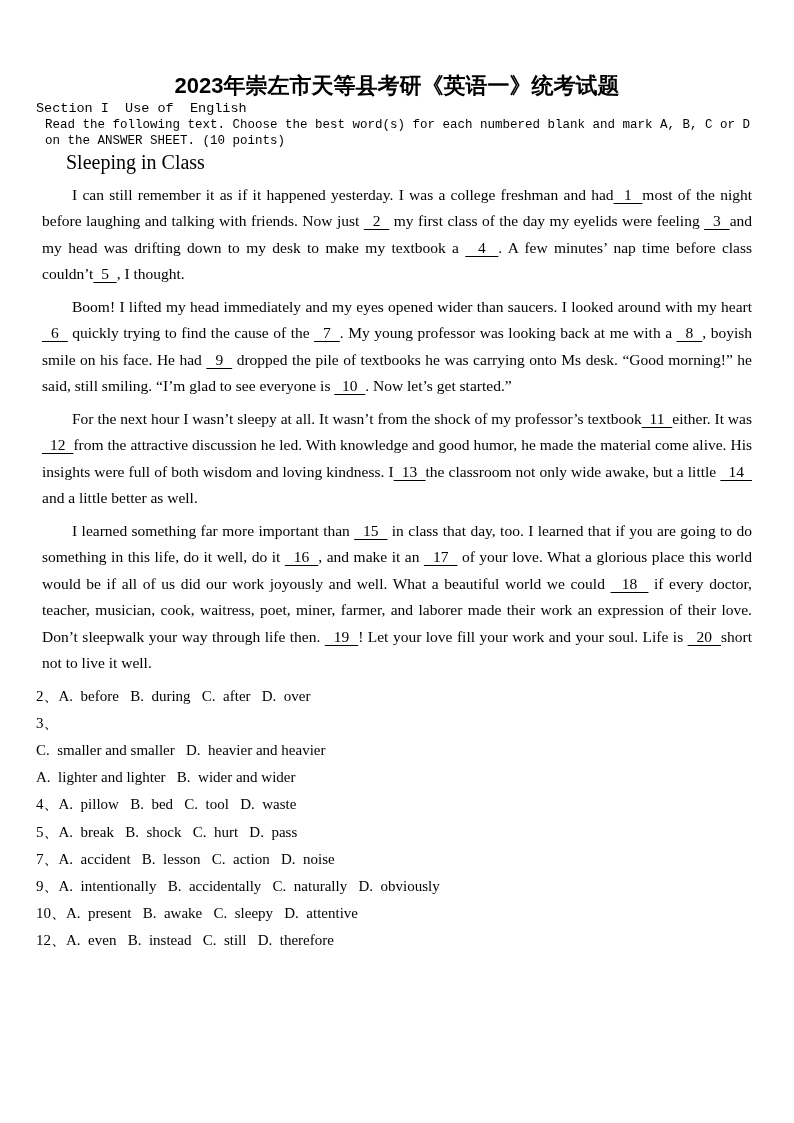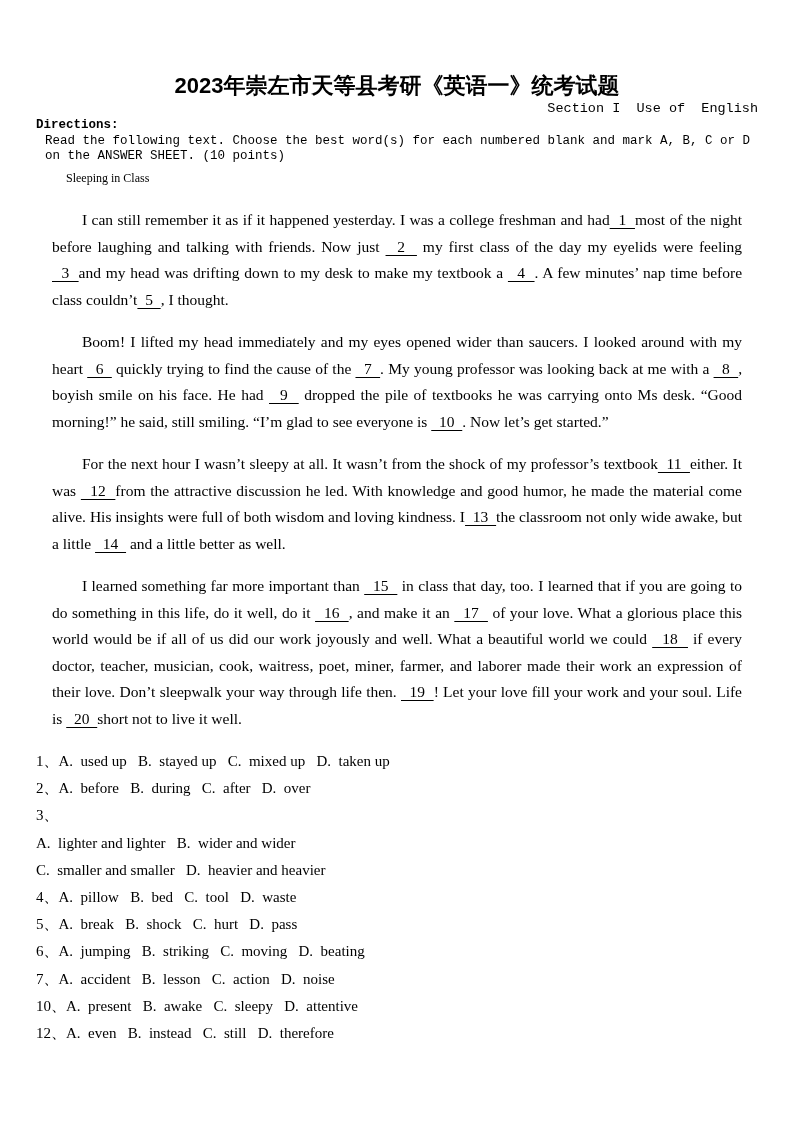--- a/index.html
+++ b/index.html
@@ -22,21 +22,21 @@
     font-family: "Liberation Sans", "DejaVu Sans", sans-serif;
     font-weight: bold;
     font-size: 22px;
     line-height: 28px;
     text-align: center;
   }
   .section-heading {
     font-family: "Liberation Mono", "DejaVu Sans Mono", monospace;
     font-size: 13.5px;
     line-height: 18px;
-    text-align: right;
+    text-align: left;
     white-space: pre-wrap;
   }
   .directions {
     font-family: "Liberation Mono", "DejaVu Sans Mono", monospace;
     font-size: 12.5px;
     line-height: 15.5px;
   }
   .directions-label {
     font-weight: bold;
   }
@@ -44,24 +44,24 @@
     font-weight: normal;
     margin-left: 9px;
   }
   .passage {
     font-family: "Liberation Serif", "DejaVu Serif", serif;
     font-size: 15.5px;
     line-height: 26.5px;
   }
   .passage-heading {
     text-indent: 30px;
-    font-size: 12px;
+    font-size: 20px;
   }
   .para {
-    margin: 16px;
+    margin: 6px;
     text-align: justify;
     text-indent: 30px;
   }
   .blank {
     text-decoration: underline;
     text-underline-offset: 3px;
   }
   .questions {
     margin-top: 1px;
     font-family: "Liberation Serif", "DejaVu Serif", serif;
@@ -75,39 +75,37 @@
 </head>
 <body>
 
 <div class="page">
 
   <h1 class="title">2023年崇左市天等县考研《英语一》统考试题</h1>
 
   <div class="section-heading">Section I  Use of  English</div>
 
   <div class="directions">
-    <div class="directions-label">Directions:</div>
     <div class="directions-body">Read the following text. Choose the best word(s) for each numbered blank and mark A, B, C or D on the ANSWER SHEET. (10 points)</div>
   </div>
 
   <div class="passage">
     <div class="passage-heading">Sleeping in Class</div>
     <p class="para">I can still remember it as if it happened yesterday. I was a college freshman and had<span class="blank">&nbsp;&nbsp;1&nbsp;&nbsp;</span>most of the night before laughing and talking with friends. Now just <span class="blank">&nbsp;&nbsp;2&nbsp;&nbsp;</span> my first class of the day my eyelids were feeling <span class="blank">&nbsp;&nbsp;3&nbsp;&nbsp;</span>and my head was drifting down to my desk to make my textbook a <span class="blank">&nbsp;&nbsp;4&nbsp;&nbsp;</span>. A few minutes’ nap time before class couldn’t<span class="blank">&nbsp;&nbsp;5&nbsp;&nbsp;</span>, I thought.</p>
     <p class="para">Boom! I lifted my head immediately and my eyes opened wider than saucers. I looked around with my heart <span class="blank">&nbsp;&nbsp;6&nbsp;&nbsp;</span> quickly trying to find the cause of the <span class="blank">&nbsp;&nbsp;7&nbsp;&nbsp;</span>. My young professor was looking back at me with a <span class="blank">&nbsp;&nbsp;8&nbsp;&nbsp;</span>, boyish smile on his face. He had <span class="blank">&nbsp;&nbsp;9&nbsp;&nbsp;</span> dropped the pile of textbooks he was carrying onto Ms desk. “Good morning!” he said, still smiling. “I’m glad to see everyone is <span class="blank">&nbsp;&nbsp;10&nbsp;&nbsp;</span>. Now let’s get started.”</p>
     <p class="para">For the next hour I wasn’t sleepy at all. It wasn’t from the shock of my professor’s textbook<span class="blank">&nbsp;&nbsp;11&nbsp;&nbsp;</span>either. It was <span class="blank">&nbsp;&nbsp;12&nbsp;&nbsp;</span>from the attractive discussion he led. With knowledge and good humor, he made the material come alive. His insights were full of both wisdom and loving kindness. I<span class="blank">&nbsp;&nbsp;13&nbsp;&nbsp;</span>the classroom not only wide awake, but a little <span class="blank">&nbsp;&nbsp;14&nbsp;&nbsp;</span> and a little better as well.</p>
     <p class="para">I learned something far more important than <span class="blank">&nbsp;&nbsp;15&nbsp;&nbsp;</span> in class that day, too. I learned that if you are going to do something in this life, do it well, do it <span class="blank">&nbsp;&nbsp;16&nbsp;&nbsp;</span>, and make it an <span class="blank">&nbsp;&nbsp;17&nbsp;&nbsp;</span> of your love. What a glorious place this world would be if all of us did our work joyously and well. What a beautiful world we could <span class="blank">&nbsp;&nbsp;18&nbsp;&nbsp;</span> if every doctor, teacher, musician, cook, waitress, poet, miner, farmer, and laborer made their work an expression of their love. Don’t sleepwalk your way through life then. <span class="blank">&nbsp;&nbsp;19&nbsp;&nbsp;</span>! Let your love fill your work and your soul. Life is <span class="blank">&nbsp;&nbsp;20&nbsp;&nbsp;</span>short not to live it well.</p>
   </div>
 
   <div class="questions">
-    <div class="q-line">1、A.  used up   B.  stayed up   C.  mixed up   D.  taken up</div>
     <div class="q-line">2、A.  before   B.  during   C.  after   D.  over</div>
     <div class="q-line">3、</div>
+    <div class="q-line">C.  smaller and smaller   D.  heavier and heavier</div>
     <div class="q-line">A.  lighter and lighter   B.  wider and wider</div>
-    <div class="q-line">C.  smaller and smaller   D.  heavier and heavier</div>
     <div class="q-line">4、A.  pillow   B.  bed   C.  tool   D.  waste</div>
     <div class="q-line">5、A.  break   B.  shock   C.  hurt   D.  pass</div>
-    <div class="q-line">6、A.  jumping   B.  striking   C.  moving   D.  beating</div>
     <div class="q-line">7、A.  accident   B.  lesson   C.  action   D.  noise</div>
+    <div class="q-line">9、A.  intentionally   B.  accidentally   C.  naturally   D.  obviously</div>
     <div class="q-line">10、A.  present   B.  awake   C.  sleepy   D.  attentive</div>
     <div class="q-line">12、A.  even   B.  instead   C.  still   D.  therefore</div>
   </div>
 
 </div>
 
 </body></html>

